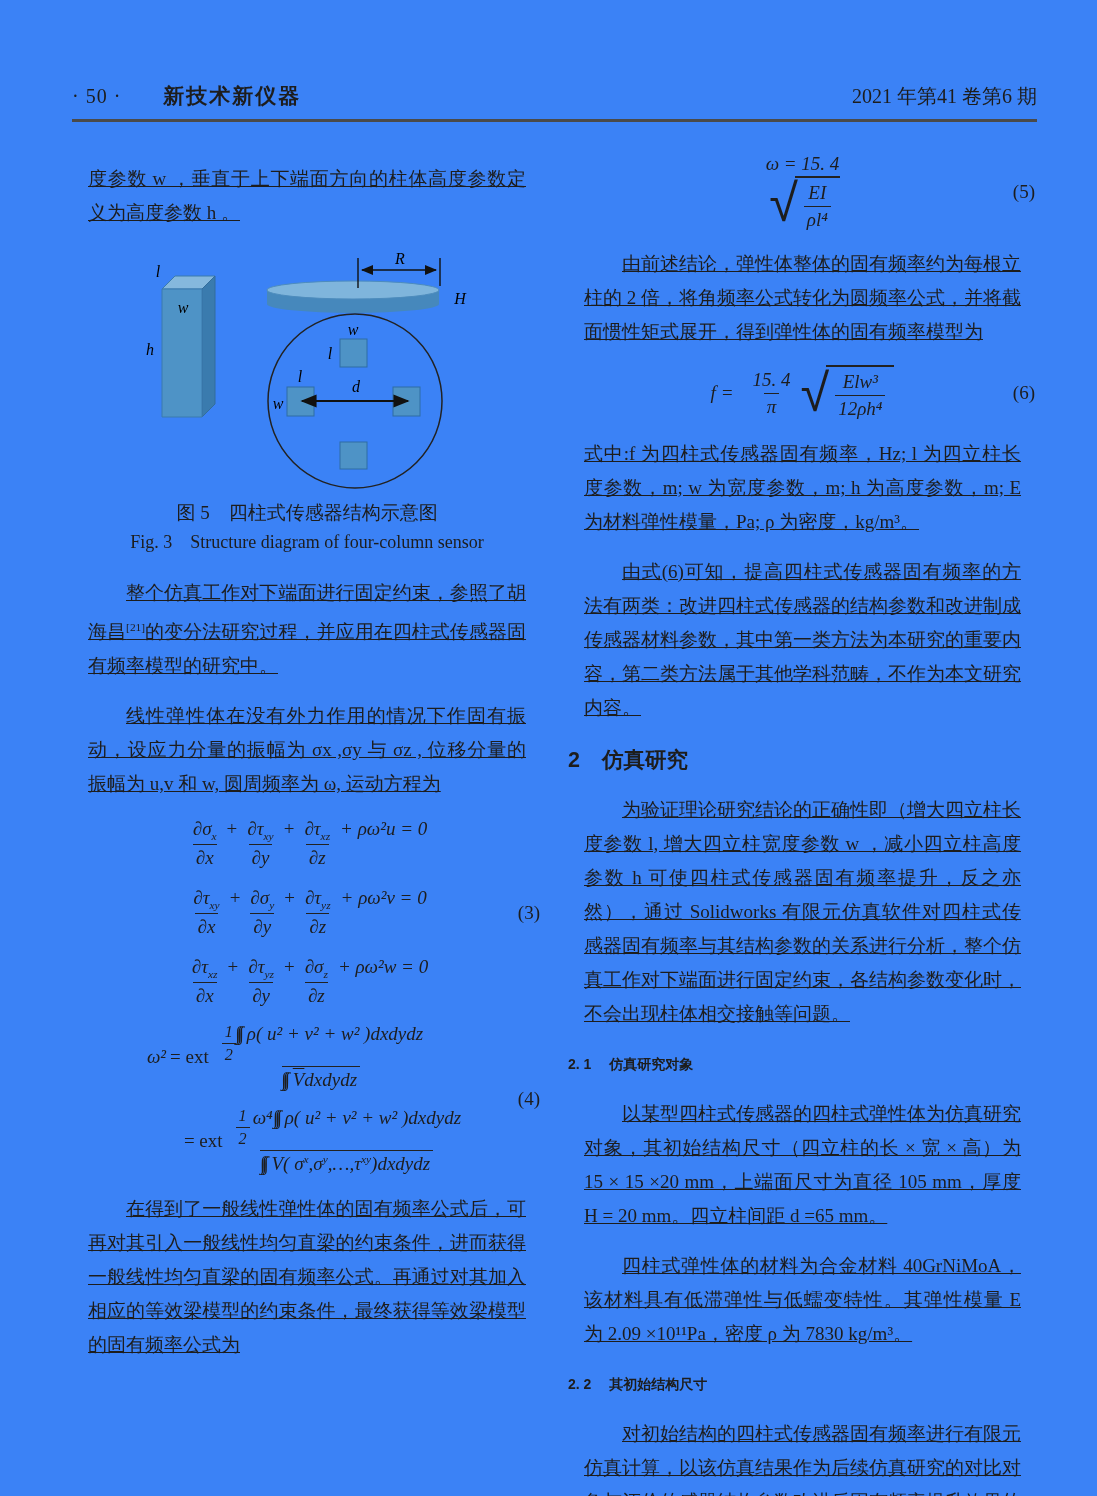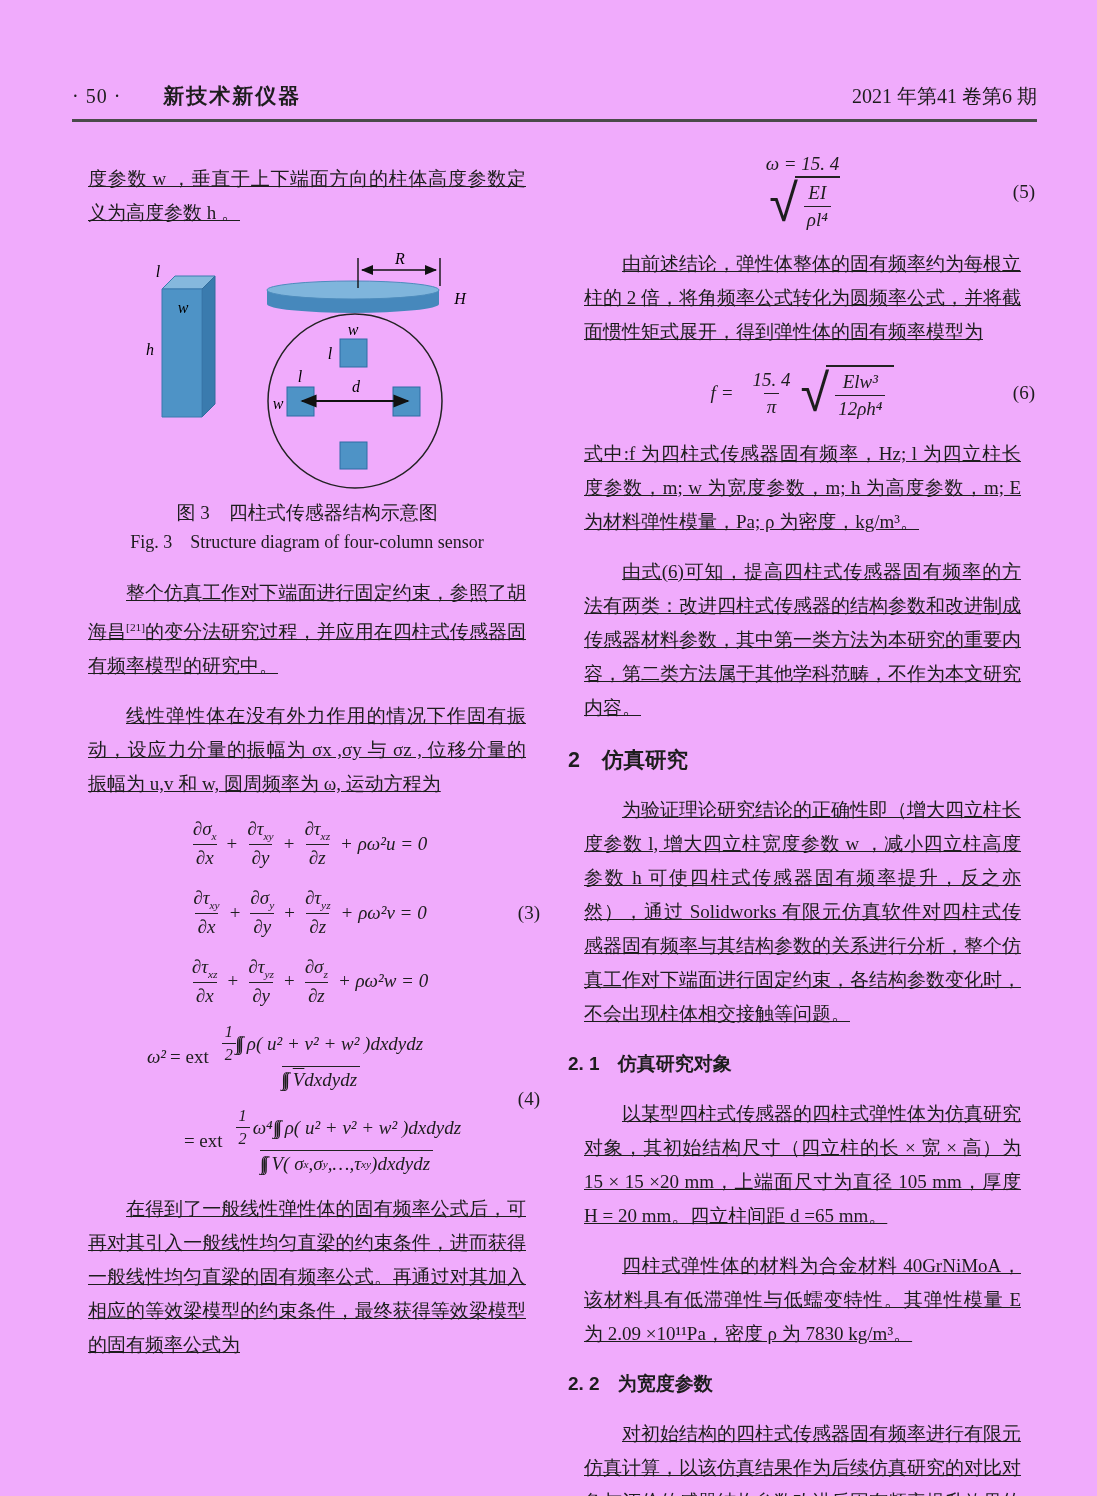--- a/index.html
+++ b/index.html
@@ -1,19 +1,19 @@
 <!DOCTYPE html>
 <html lang="zh"><head>
 <meta charset="utf-8">
 <style>
   html,body{margin:0;padding:0;background:#e8e8e8;}
   .page{
     position:relative;
     width:1097px;height:1496px;
-    background:#f0abfc;
+    background:#3b82f6;
     box-sizing:border-box;
     padding:82px 60px 0 72px;
     font-family:"Liberation Serif","DejaVu Serif",serif;
     color:#1d1d1d;
     overflow:hidden;
   }
   
   .hdr{
     display:flex;align-items:baseline;
     border-bottom:3px solid #4a4a4a;
@@ -46,39 +46,39 @@
   }
   .eq .eqlabel{
     position:absolute;right:2px;top:50%;transform:translateY(-50%);
     font-style:normal;font-size:19px;
   }
   .frac{display:inline-flex;flex-direction:column;align-items:center;vertical-align:middle;margin:0 3px;}
   .frac .num{padding:0 3px 1px 3px;}
   .frac .den{border-top:1.6px solid #222;padding:1px 3px 0 3px;}
   .op{font-style:normal;padding:0 4px;}
   .roman{font-style:normal;}
-  .eqrow{display:flex;align-items:center;justify-content:center;}
+  .eqrow{display:flex;align-items:flex-start;justify-content:center;}
   .eq3stack{display:flex;flex-direction:column;gap:16px;}
   .eq4stack{display:flex;flex-direction:column;gap:14px;align-items:flex-start;margin:0 auto;}
   .eq4line{display:flex;align-items:center;}
   .eq4line.second{margin-left:37px;}
   .tint{letter-spacing:-7px;margin-right:8px;font-style:normal;}
   .ol{text-decoration:overline;}
   .sqrt{display:inline-flex;align-items:center;margin-left:4px;}
   .sqrt .sign{font-style:normal;font-size:275%;line-height:0.85;margin-right:-3px;font-family:"DejaVu Sans","Liberation Sans",sans-serif;font-weight:200;}
   .sqrt .radbody{border-top:2px solid #222;padding:3px 6px 0 6px;display:inline-flex;align-items:center;}
   
   .h-sec{
     font-family:"Liberation Sans","DejaVu Sans",sans-serif;
     font-weight:bold;font-size:21.5px;margin:18px 0 14px 0;text-indent:0;
   }
   .h-sec .secnum{margin-right:22px;}
   .h-sub{
     font-family:"Liberation Sans","DejaVu Sans",sans-serif;
-    font-weight:bold;font-size:19px;margin:4px 0 2px 0;text-indent:0;
+    font-weight:bold;font-size:14px;margin:4px 0 2px 0;text-indent:0;
   }
   .h-sub .secnum{margin-right:18px;}
 </style>
 </head>
 <body>
 
 <div class="page">
 
   <div class="hdr">
     <span class="pgnum">· 50 ·</span>
@@ -129,21 +129,21 @@
           <rect x="268" y="196" width="27" height="27" fill="#4e93c6" stroke="#2e6da4" stroke-width="1"></rect>
 
           <line x1="230" y1="155" x2="336" y2="155" stroke="#111" stroke-width="1.8" marker-start="url(#ah)" marker-end="url(#ah)"></line>
 
           <text x="281" y="89" text-anchor="middle" class="figlbl">w</text>
           <text x="258" y="113" text-anchor="middle" class="figlbl">l</text>
           <text x="228" y="136" text-anchor="middle" class="figlbl">l</text>
           <text x="206" y="163" text-anchor="middle" class="figlbl">w</text>
           <text x="284" y="146" text-anchor="middle" class="figlbl">d</text>
         </svg>
-        <div class="figcap-zh">图 3　四柱式传感器结构示意图</div>
+        <div class="figcap-zh">图 5　四柱式传感器结构示意图</div>
         <div class="figcap-en">Fig. 3　Structure diagram of four-column sensor</div>
       </div>
 
       <p class="indent"><span>整个仿真工作对下端面进行固定约束，参照了胡海昌</span><sup>[21]</sup><span>的变分法研究过程，并应用在四柱式传感器固有频率模型的研究中。</span></p>
       <p class="indent">线性弹性体在没有外力作用的情况下作固有振动，设应力分量的振幅为 σx ,σy 与 σz , 位移分量的振幅为 u,v 和 w, 圆周频率为 ω, 运动方程为</p>
 
       <div class="eq" style="margin:16px 0 14px 0;">
         <div class="eq3stack">
           <div class="eqrow">
             <span class="frac">
@@ -299,19 +299,19 @@
       <p class="indent">为验证理论研究结论的正确性即（增大四立柱长度参数 l, 增大四立柱宽度参数 w ，减小四立柱高度参数 h 可使四柱式传感器固有频率提升，反之亦然），通过 Solidworks 有限元仿真软件对四柱式传感器固有频率与其结构参数的关系进行分析，整个仿真工作对下端面进行固定约束，各结构参数变化时，不会出现柱体相交接触等问题。</p>
 
       <div class="h-sub">
         <span class="secnum">2. 1</span><span>仿真研究对象</span>
       </div>
 
       <p class="indent">以某型四柱式传感器的四柱式弹性体为仿真研究对象，其初始结构尺寸（四立柱的长 × 宽 × 高）为 15 × 15 ×20 mm，上端面尺寸为直径 105 mm，厚度 H = 20 mm。四立柱间距 d =65 mm。</p>
       <p class="indent">四柱式弹性体的材料为合金材料 40GrNiMoA，该材料具有低滞弹性与低蠕变特性。其弹性模量 E 为 2.09 ×10¹¹Pa，密度 ρ 为 7830 kg/m³。</p>
 
       <div class="h-sub">
-        <span class="secnum">2. 2</span><span>为宽度参数</span>
+        <span class="secnum">2. 2</span><span>其初始结构尺寸</span>
       </div>
 
       <p class="indent">对初始结构的四柱式传感器固有频率进行有限元仿真计算，以该仿真结果作为后续仿真研究的对比对象与评价传感器结构参数改进后固有频率提升效果的基准。四柱式弹性体固有频率的仿真结果与其实验经验结果相近，如表 1 所示，并且理论结果与仿真结果间的相对误差较小，理论模型的研究结论可作为仿真研究的指导。</p>
     </div>
   </div>
 </div>
 
 </body></html>

